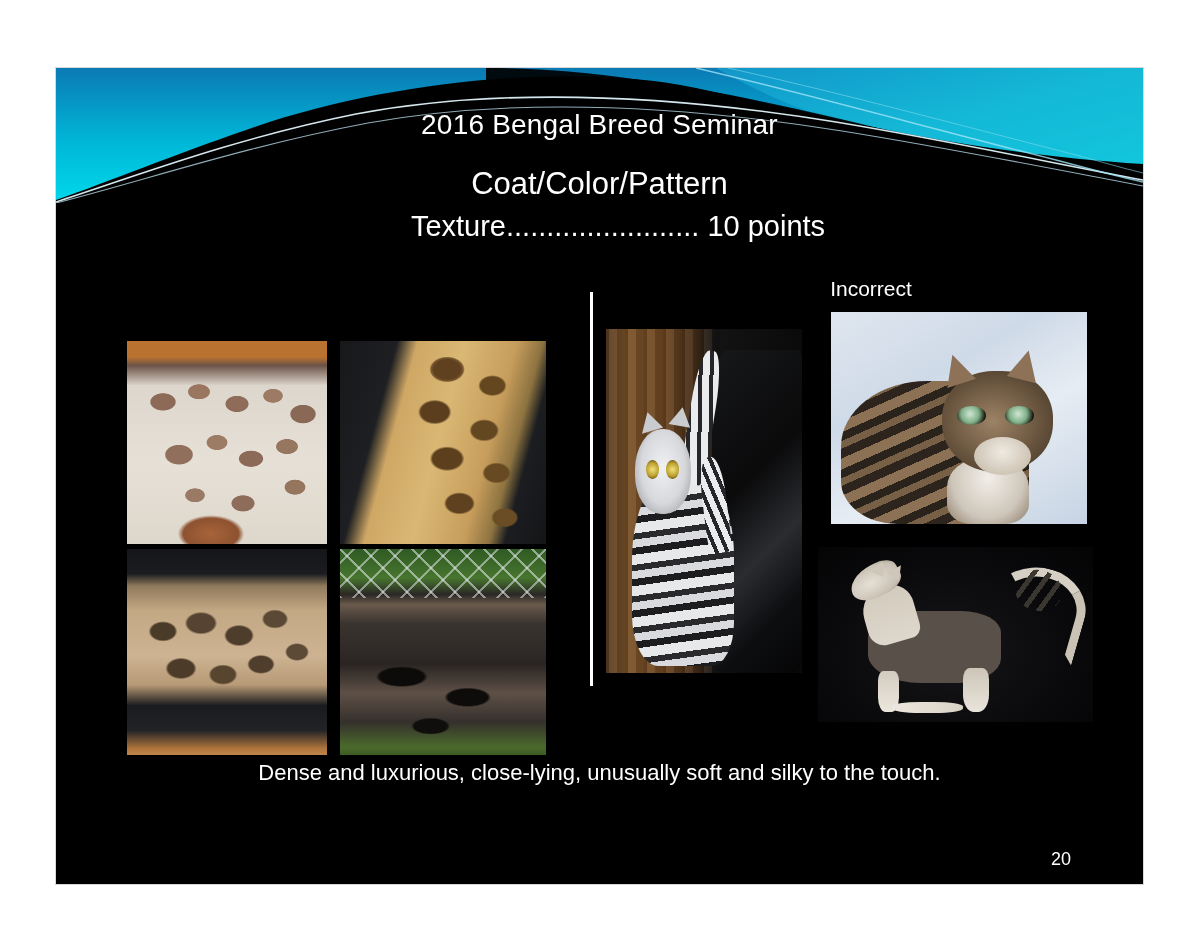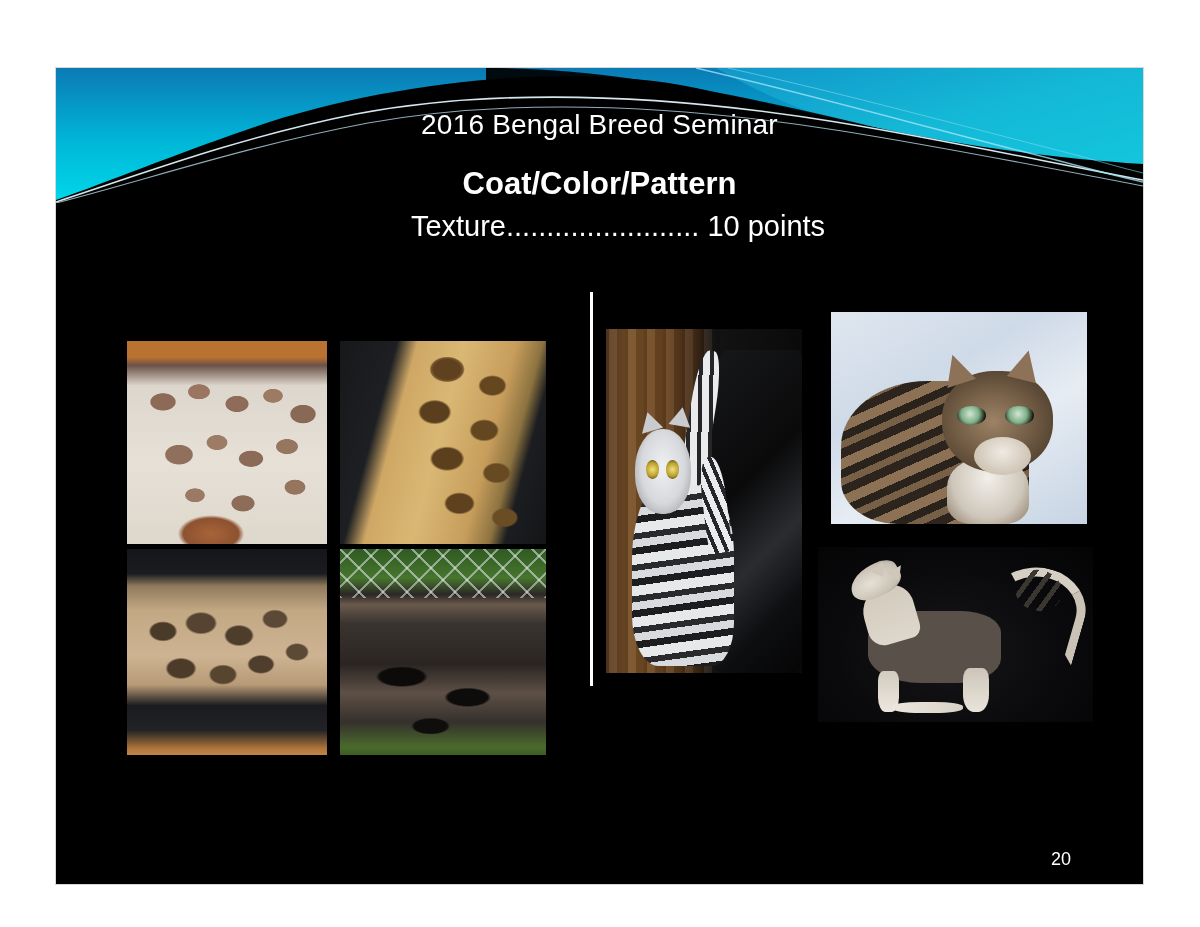--- a/index.html
+++ b/index.html
@@ -63,21 +63,21 @@
     text-shadow: 0 0 3px rgba(0,0,0,0.85);
     line-height: 34px;
   }
   .title-sub {
     position: absolute;
     left: 0; top: 97px;
     width: 1087px;
     text-align: center;
     color: #ffffff;
     font-size: 31px;
-    font-weight: 700;
+    font-weight: 400;
     line-height: 38px;
   }
   .title-points {
     position: absolute;
     left: 62px;
     top: 140px;
     width: 1000px;
     text-align: center;
     color: #ffffff;
     font-size: 29px;
@@ -344,20 +344,21 @@
         <path d="M672,0 C790,26 906,58 1024,88 C1046,94 1066,100 1087,105" fill="none" stroke="#7fd8ef" stroke-width="1" opacity="0.6"></path>
       </svg>
     </div>
 
     <div class="title-group">
       <div class="title-main">2016 Bengal Breed Seminar</div>
       <div class="title-sub">Coat/Color/Pattern</div>
       <div class="title-points">Texture........................ 10 points</div>
     </div>
 
+    <div class="col-label label-incorrect">Incorrect</div>
 
     <div class="divider"></div>
 
     <div class="photo ph-c1">
       <div class="inner art-c1"></div>
     </div>
     <div class="photo ph-c2">
       <div class="inner art-c2"></div>
     </div>
     <div class="photo ph-c3">
@@ -409,17 +410,18 @@
           <div class="head"></div>
           <div class="ear-a"></div>
           <div class="ear-b"></div>
           <div class="leg-f"></div>
           <div class="leg-b"></div>
           <div class="foot"></div>
         </div>
       </div>
     </div>
 
+    <div class="caption">Dense and luxurious, close-lying, unusually soft and silky to the touch.</div>
 
     <div class="page-number">20</div>
 
   </div>
 </div>
 
 </body></html>

